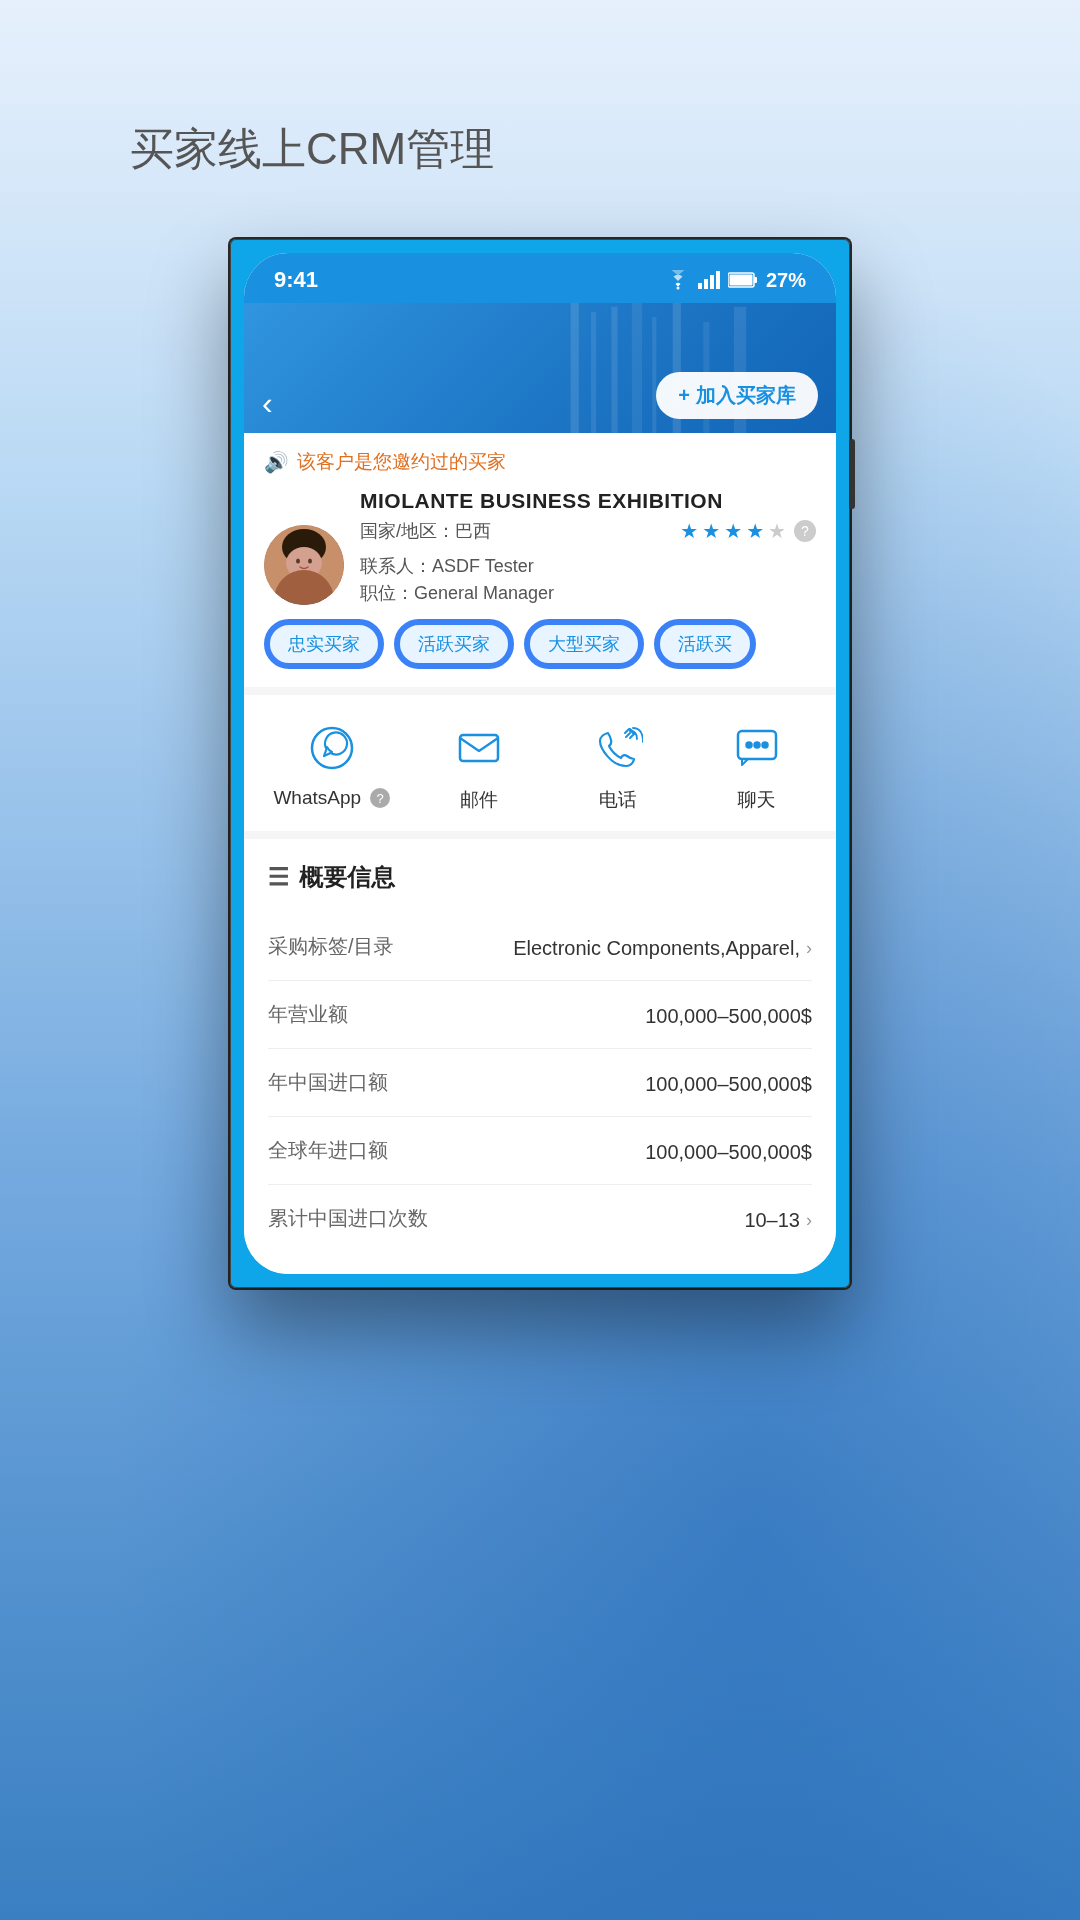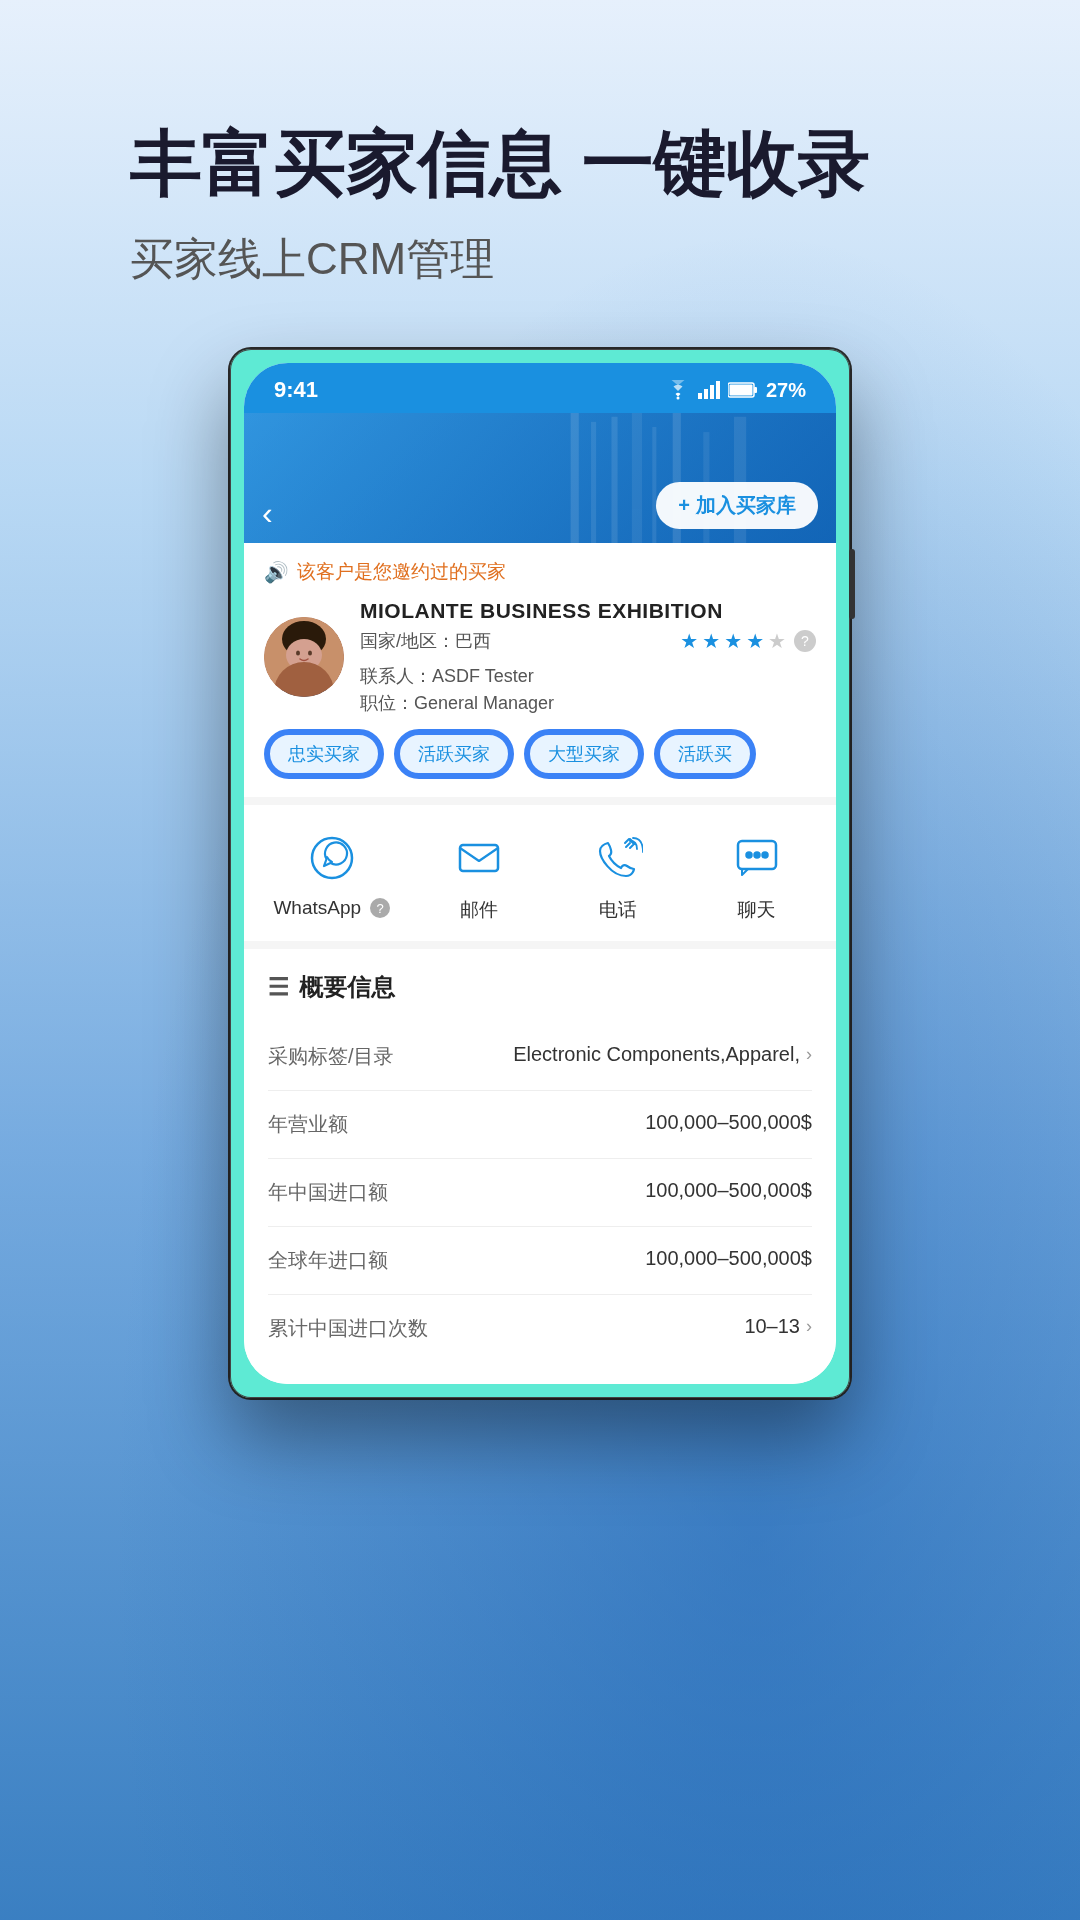--- a/index.html
+++ b/index.html
@@ -52,22 +52,22 @@
       margin-bottom: 60px;
     }
 
     
     .phone-container {
       width: 620px;
       position: relative;
     }
 
     .phone-frame {
-      background: #5eead4;
-      border-radius: 21px;
+      background: #0ea5e9;
+      border-radius: 6px;
       padding: 14px;
       box-shadow: 
         0 40px 80px rgba(0,0,0,0.4),
         0 0 0 2px #2a2a2a,
         inset 0 0 0 1px #444;
       position: relative;
     }
 
     .phone-screen {
       background: #fff;
@@ -155,21 +155,21 @@
       margin-bottom: 14px;
     }
 
     .speaker-icon {
       color: #e07020;
       font-size: 20px;
     }
 
     .customer-info {
       display: flex;
-      align-items: center;
+      align-items: flex-end;
       gap: 16px;
     }
 
     .avatar {
       width: 80px;
       height: 80px;
       border-radius: 50%;
       background: #c8a090;
       overflow: hidden;
       flex-shrink: 0;
@@ -353,21 +353,21 @@
       gap: 10px;
       font-size: 24px;
       font-weight: 600;
       color: #222;
       margin-bottom: 20px;
     }
 
     .info-row {
       display: flex;
       justify-content: space-between;
-      align-items: flex-start;
+      align-items: flex-end;
       padding: 20px 0;
       border-bottom: 1px solid #eee;
       gap: 33px;
     }
 
     .info-row:last-child {
       border-bottom: none;
     }
 
     .info-label {
@@ -399,21 +399,20 @@
       border-radius: 3px;
     }
   </style>
 </head>
 <body>
 
 <div class="bg-overlay"></div>
 
 <div class="page-content">
 
-  <h1 class="hero-title">丰富买家信息 一键收录</h1>
 
   <p class="hero-subtitle">买家线上CRM管理</p>
 
   <div class="phone-container">
     <div class="phone-frame">
       <div class="phone-power-btn"></div>
       <div class="phone-screen">
 
         <div class="status-bar">
           <span>9:41</span>

